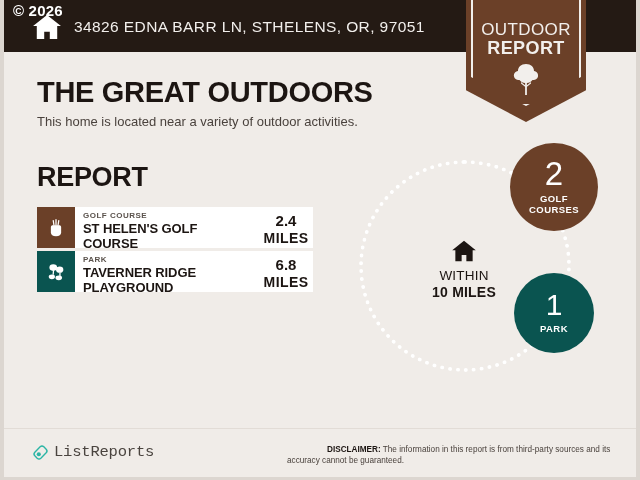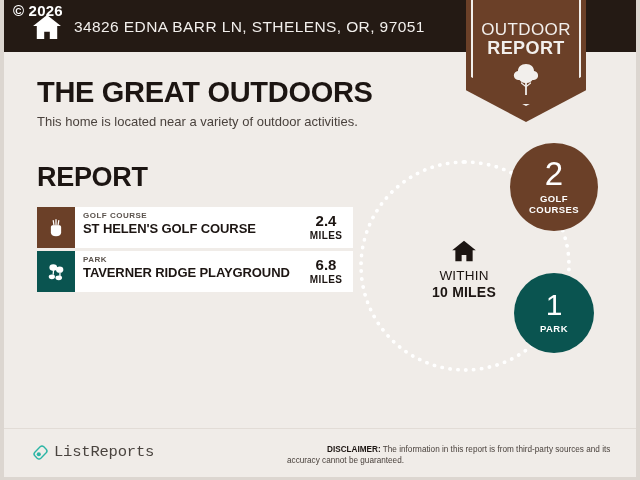--- a/index.html
+++ b/index.html
@@ -78,21 +78,21 @@
     position:absolute; top:114px; left:33px;
     font-size:13px; color:#4A423D;
   }
   #popular-heading {
     position:absolute; top:162px; left:33px;
     font-size:27px; font-weight:bold; color:#1C1512;
     letter-spacing:-.3px;
   }
 
   
-  #list { position:absolute; top:207px; left:33px; width:316px; }
+  #list { position:absolute; top:207px; left:33px; width:276px; }
   .row {
     position:relative; height:41px; background:#FFFFFF;
     margin-bottom:3px; display:flex; align-items:stretch;
     overflow:hidden;
   }
   .row-icon {
     width:38px; min-width:38px; height:41px;
     display:flex; align-items:center; justify-content:center;
   }
   .icon-golf { background:#6B4028; }
@@ -109,21 +109,21 @@
     letter-spacing:-.1px; line-height:1.15; margin-top:1px;
   }
   .row-dist {
     width:54px; min-width:54px; padding-top:6px;
     text-align:center;
   }
   .dist-val {
     font-size:15px; font-weight:bold; color:#1C1512; line-height:1;
   }
   .dist-unit {
-    font-size:10px; font-weight:bold; color:#1C1512;
+    font-size:14px; font-weight:bold; color:#1C1512;
     letter-spacing:.4px; margin-top:2px;
   }
 
   
   #dotted-ring {
     position:absolute; left:355px; top:160px;
     width:212px; height:212px;
     border-radius:50%;
     border:4px dotted #FFFFFF;
   }

